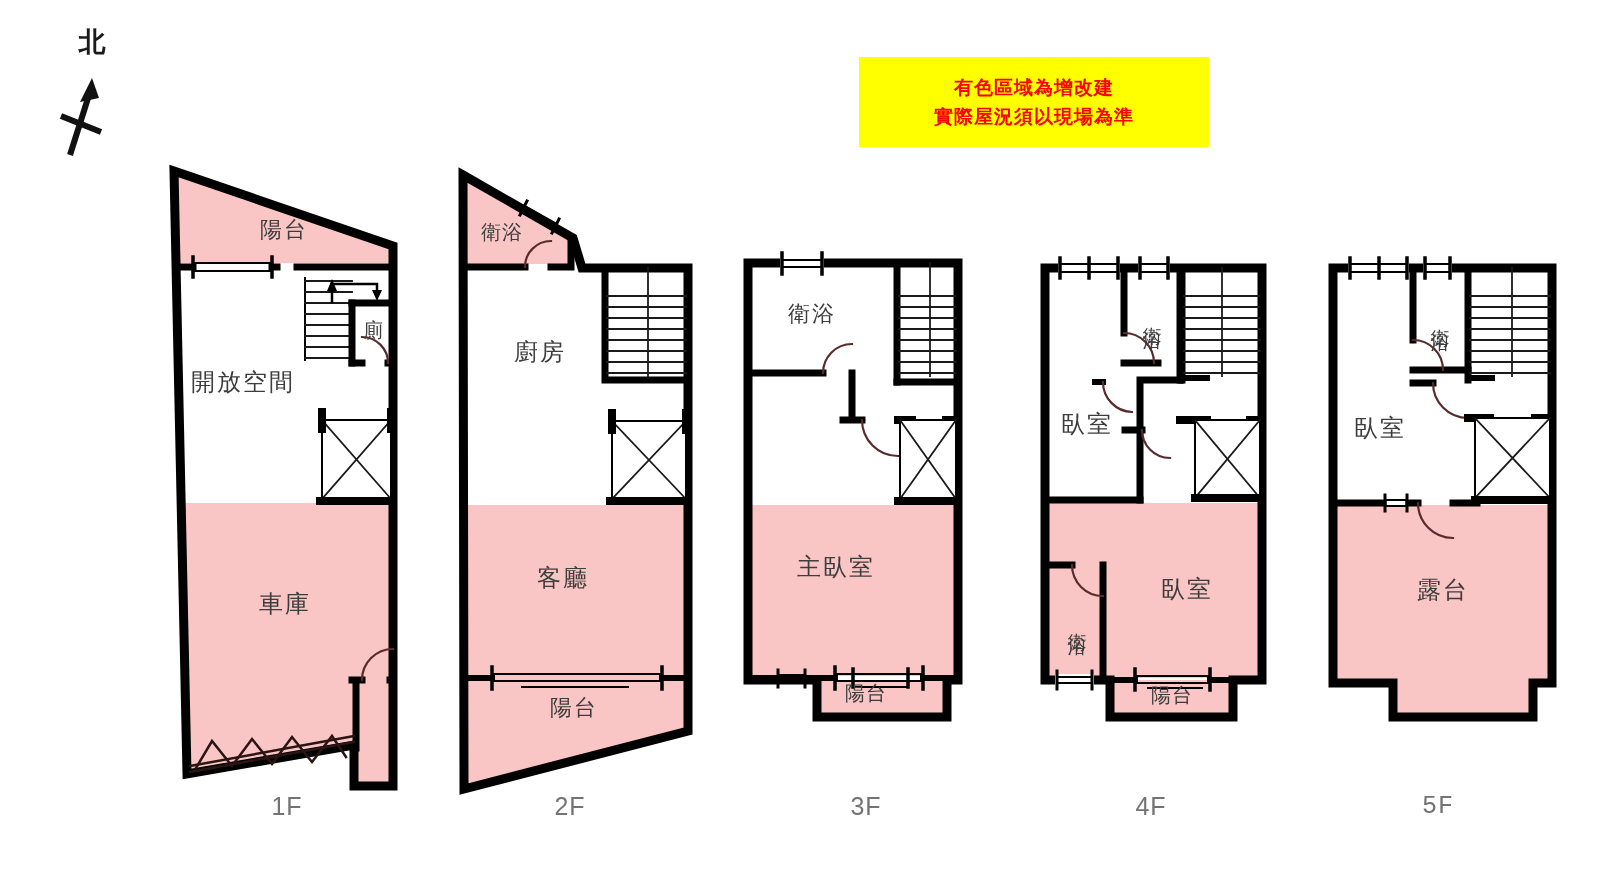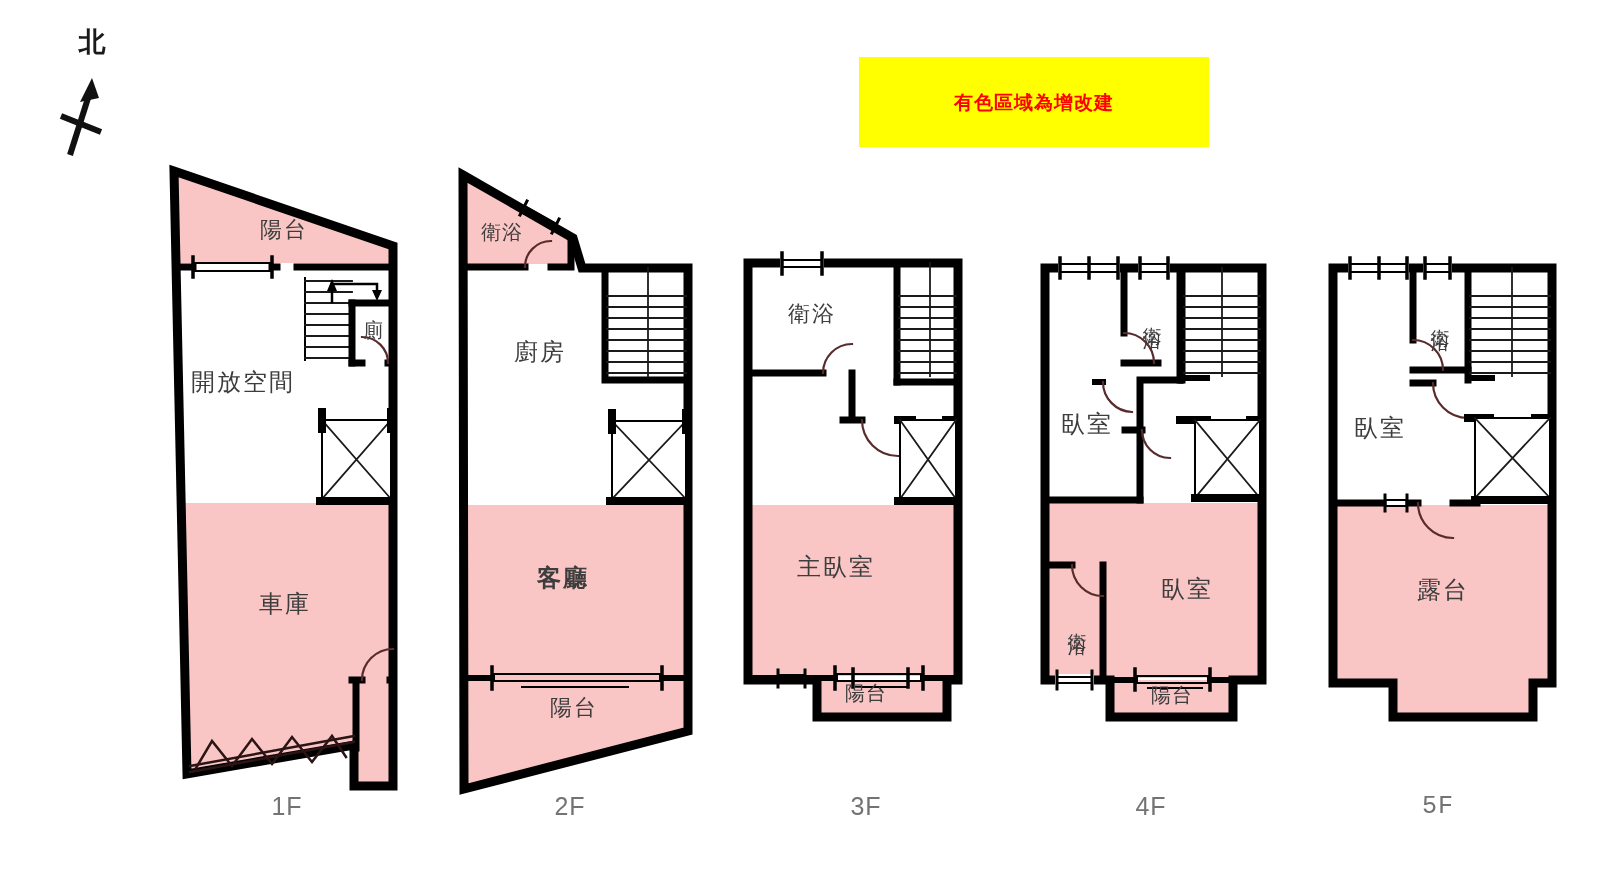--- a/index.html
+++ b/index.html
@@ -195,31 +195,32 @@
     <path d="M1385,500 H1407 M1385,506 H1407" stroke="#000" stroke-width="2" fill="none"></path>
     <path d="M1385,495 V511 M1407,495 V511" stroke="#000" stroke-width="3" fill="none"></path>
     <path d="M1418,503 A35,35 0 0 0 1453,538" fill="none" stroke="#582c2c" stroke-width="2.2"></path>
   </g>
 </svg>
 
   <div class="north-label" style="left:92px;top:42px;">北</div>
 
   <div class="notice">
     <span>有色區域為增改建</span>
+    <span>實際屋況須以現場為準</span>
   </div>
 
   <div class="lbl mid" style="left:284px;top:230px;">陽台</div>
   <div class="lbl" style="left:243px;top:382px;">開放空間</div>
   <div class="lbl small" style="left:374px;top:330px;">廁</div>
   <div class="lbl" style="left:285px;top:604px;">車庫</div>
   <div class="floor-name" style="left:287px;top:806px;">1F</div>
 
   <div class="lbl small" style="left:502px;top:232px;">衛浴</div>
   <div class="lbl" style="left:540px;top:352px;">廚房</div>
-  <div class="lbl" style="left:563px;top:578px;font-weight:bold;">客廳</div>
+  <div class="lbl" style="left:563px;top:578px;">客廳</div>
   <div class="lbl mid" style="left:574px;top:708px;">陽台</div>
   <div class="floor-name" style="left:570px;top:806px;">2F</div>
 
   <div class="lbl mid" style="left:812px;top:314px;">衛浴</div>
   <div class="lbl" style="left:836px;top:567px;">主臥室</div>
   <div class="lbl small" style="left:866px;top:693px;">陽台</div>
   <div class="floor-name" style="left:860px;top:806px;margin-left:6px;">3F</div>
 
   <div class="lbl vert" style="left:1152px;top:316px;">衛浴</div>
   <div class="lbl" style="left:1087px;top:424px;">臥室</div>

